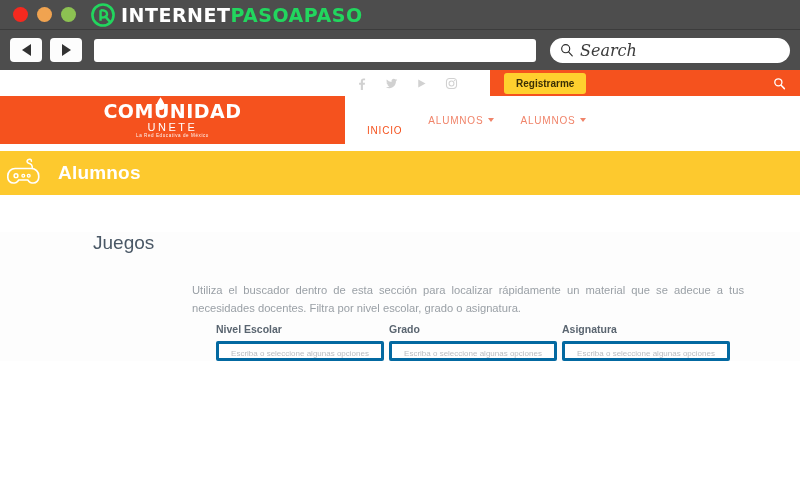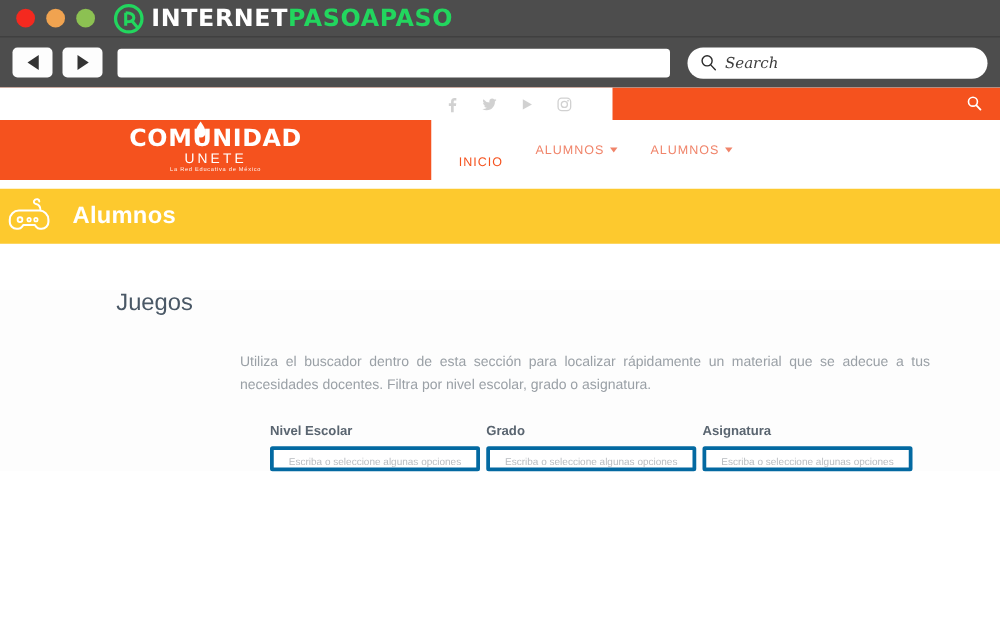--- a/index.html
+++ b/index.html
@@ -7,21 +7,21 @@
     width: 800px; height: 500px;
     overflow: hidden;
     background: #ffffff;
     font-family: "Liberation Sans", sans-serif;
   }
 
   
   .browser-window {
     position: absolute; left: 0; top: 0;
     width: 800px; height: 500px;
-    background: #404040;
+    background: #c4b5fd;
     overflow: hidden;
     padding-left: 16px;
   }
   .titlebar {
     position: absolute; left: 0; top: 0;
     width: 800px; height: 30px;
     background: #4d4d4d;
     display: flex; align-items: center;
     border-bottom: 1px solid #3c3c3c;
   }
@@ -86,21 +86,21 @@
   .search-pill {
     width: 240px; height: 25px;
     background: #ffffff;
     border-radius: 13px;
     display: flex; align-items: center;
     padding: 0 10px; gap: 6px;
     flex: 0 0 auto;
   }
   .search-pill .mag { flex: 0 0 auto; }
   .search-placeholder {
-    font-size: 12px; color: #3b3b3b;
+    font-size: 16px; color: #3b3b3b;
     font-family: "DejaVu Serif", serif;
     font-style: italic;
     white-space: nowrap;
   }
 
   
   .viewport {
     position: absolute; left: 0; top: 70px;
     width: 800px; height: 430px;
     background: #ffffff;
@@ -211,21 +211,21 @@
   }
   .intro-text {
     width: 552px;
     margin: 27px 0 0 192px;
     font-size: 11.2px; line-height: 18px;
     color: #9aa0a6;
     text-align: justify;
   }
 
   
-  .form-area { margin: 22px 0 0 216px; }
+  .form-area { margin: 6px 0 0 216px; }
   .form-row { display: flex; gap: 0; }
   .form-group { display: flex; flex-direction: column; }
   .form-group.g1 { width: 168px; margin-right: 5px; }
   .form-group.g2 { width: 168px; margin-right: 5px; }
   .form-group.g3 { width: 168px; }
   .field-label {
     font-size: 10.5px; color: #5a6570; font-weight: bold;
     margin-bottom: 6px;
   }
   .field-input {
@@ -339,20 +339,21 @@
             </svg>
         </span>
         <span class="social-icon">
           <svg width="13" height="13" viewBox="0 0 16 16">
             <rect x="1.8" y="1.8" width="12.4" height="12.4" rx="3.6" fill="none" stroke="#9a9a9a" stroke-width="1.3"></rect>
             <circle cx="8" cy="8" r="3" fill="none" stroke="#9a9a9a" stroke-width="1.3"></circle>
             <circle cx="11.6" cy="4.4" r="0.85" fill="#9a9a9a"></circle>
           </svg>
         </span>
       </div>
+      <div class="register-btn">Registrarme</div>
       <span class="utility-search-icon">
         <svg width="13" height="13" viewBox="0 0 16 16">
           <circle cx="6.6" cy="6.6" r="4.4" fill="none" stroke="#ffffff" stroke-width="1.6"></circle>
           <line x1="10" y1="10.2" x2="14" y2="14.3" stroke="#ffffff" stroke-width="1.8" stroke-linecap="round"></line>
         </svg>
       </span>
     </div>
 
     <div class="main-nav">
       <div class="logo-block">

